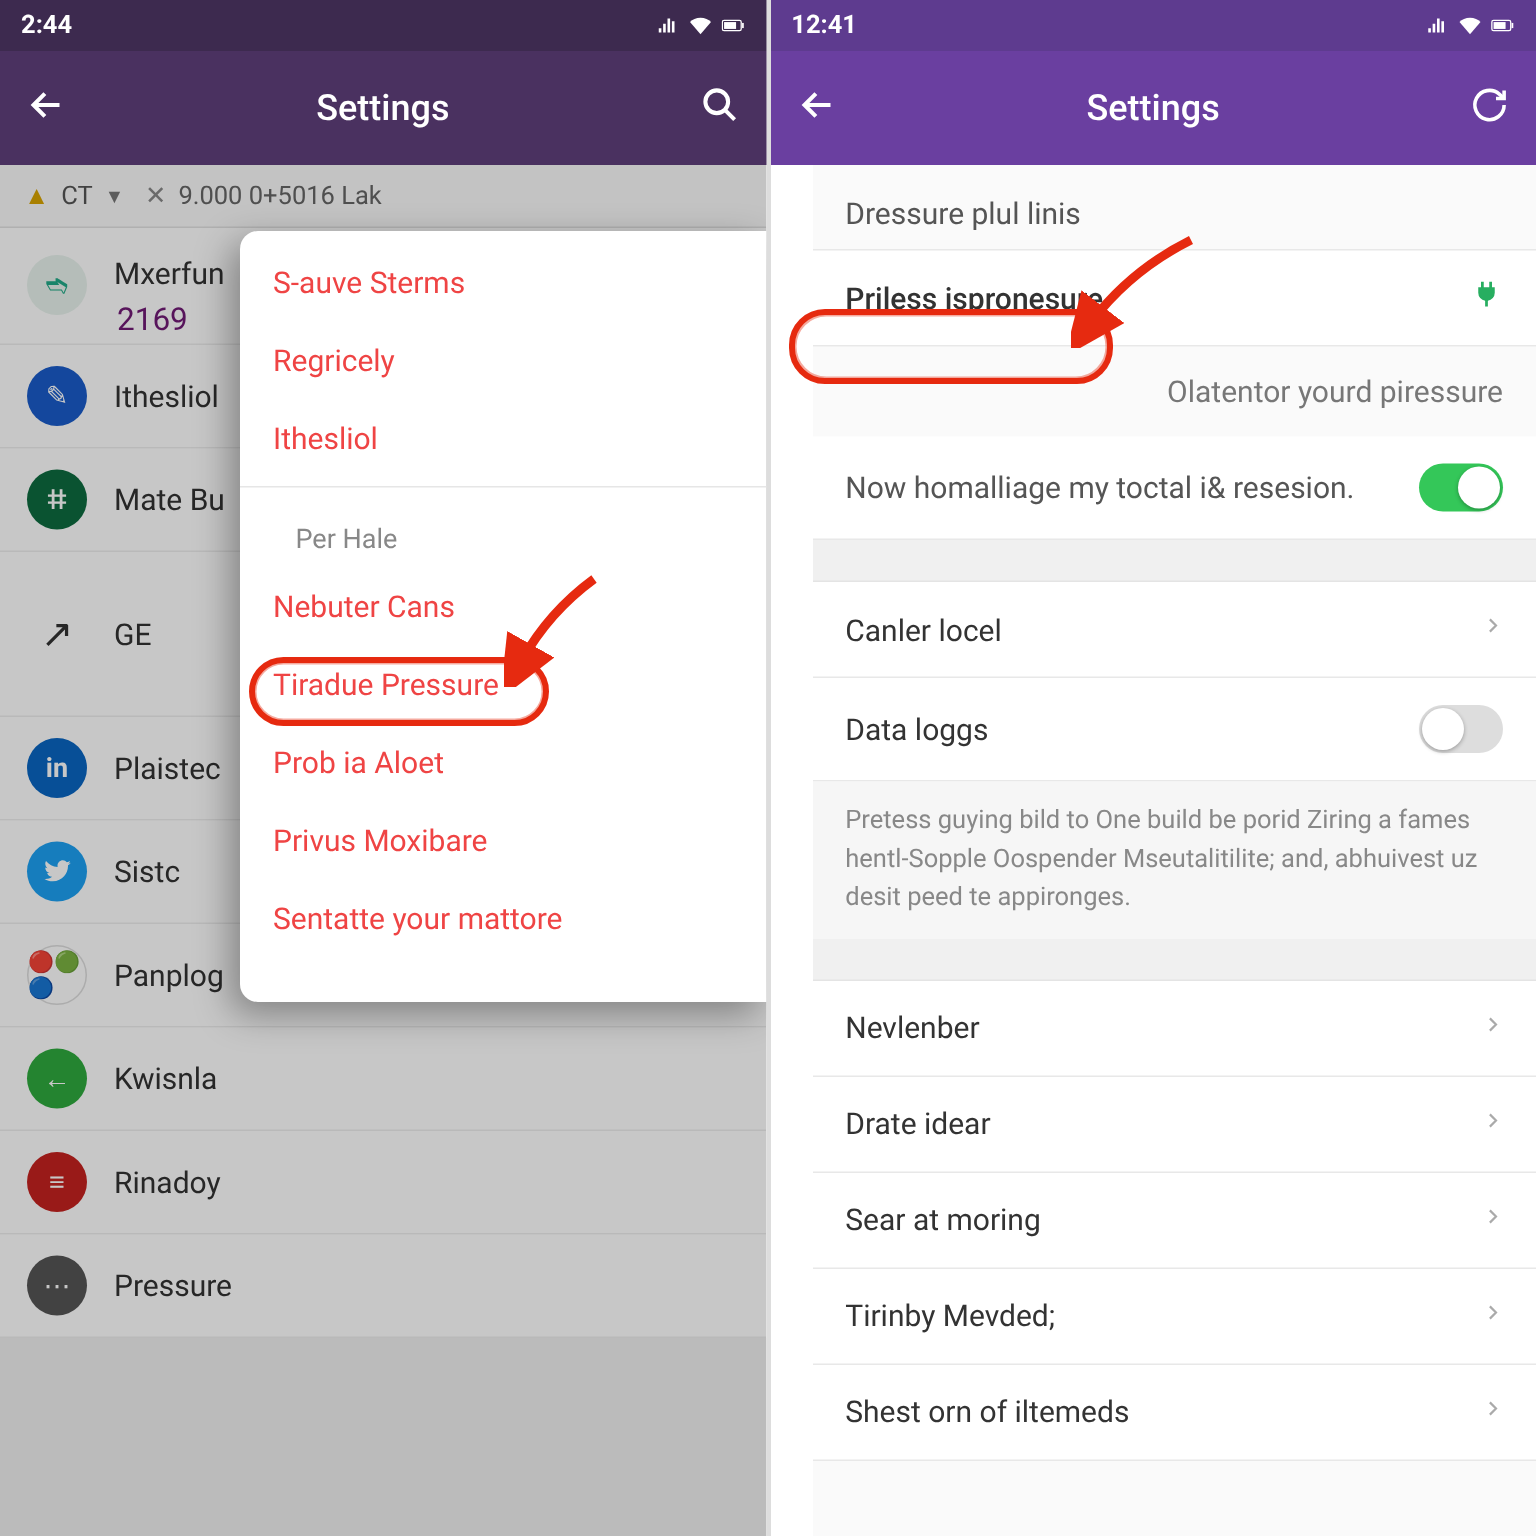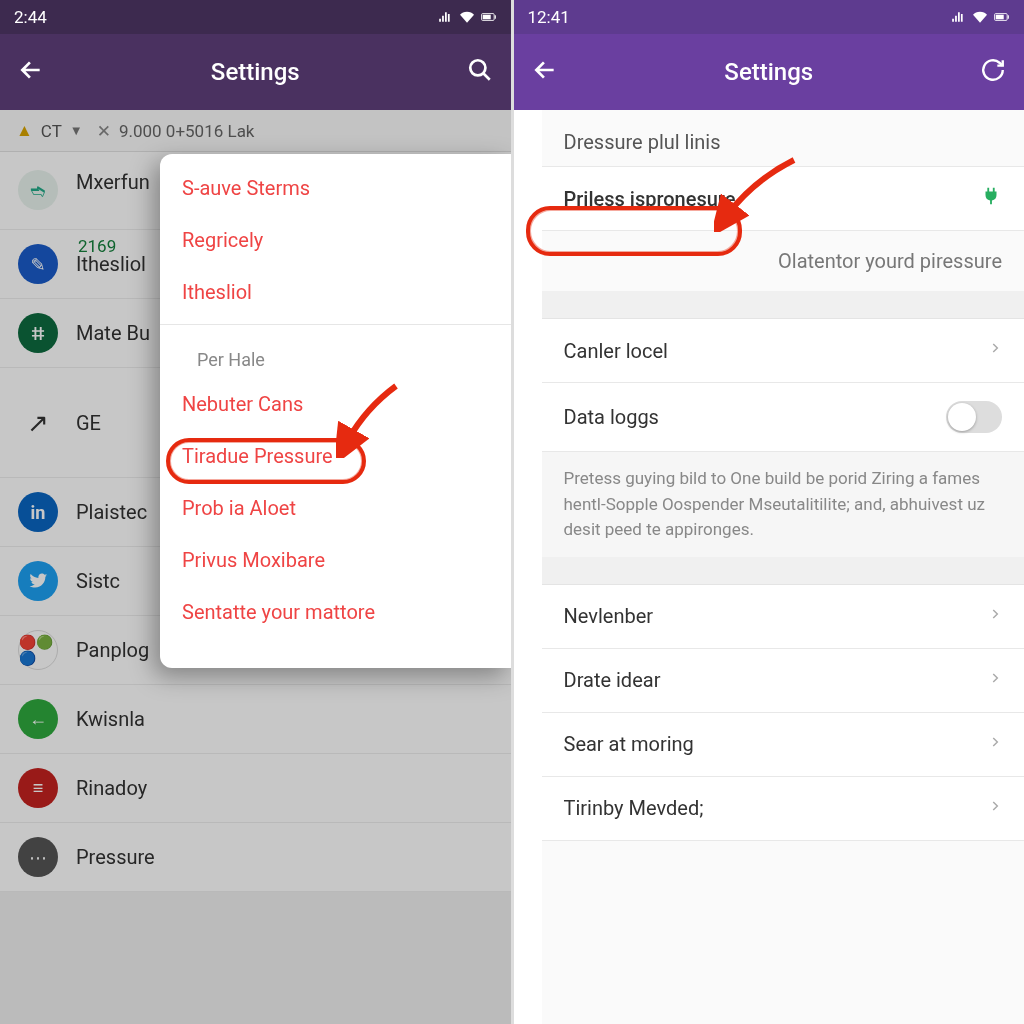--- a/index.html
+++ b/index.html
@@ -16,21 +16,21 @@
   
   
   .statusbar {
     height: 34px;
     background: #3d2a4f;
     color: #fff;
     display: flex;
     align-items: center;
     padding: 0 14px;
     font-size: 17px;
-    font-weight: 400;
+    font-weight: 700;
   }
   .pane-right .statusbar { background: #5e3b8f; }
   .statusbar .spacer { flex: 1; }
   .status-icons { display: flex; gap: 6px; align-items: center; }
   .status-icons svg { width: 16px; height: 14px; }
   
   
   .appbar {
     height: 76px;
     background: #4a3160;
@@ -67,21 +67,21 @@
   .u-row {
     display: flex; align-items: center; gap: 18px;
     padding: 14px 18px; font-size: 20px; color: #333;
     border-bottom: 1px solid #eee; background: #fff;
   }
   .u-row .icon-circle {
     width: 40px; height: 40px; border-radius: 50%;
     display: flex; align-items: center; justify-content: center;
     flex-shrink: 0; color: #fff; font-size: 18px;
   }
-  .u-row .sub { position: absolute; left: 78px; margin-top: 66px; font-size: 17px; color: #15803d; }
+  .u-row .sub { position: absolute; left: 78px; margin-top: 32px; font-size: 21px; color: #701a75; }
   .u-row-tall { height: 78px; align-items: flex-start; padding-top: 18px; position: relative; }
   
   
   .popup {
     position: absolute;
     top: 44px; left: 160px; right: 0;
     background: #fff;
     border-radius: 12px 0 0 12px;
     box-shadow: -6px 8px 24px rgba(0,0,0,0.35);
     z-index: 5;
@@ -325,20 +325,26 @@
         <svg viewBox="0 0 24 24" fill="#27ae60">
             <path d="M16 7V3h-2v4h-4V3H8v4H6v4a6 6 0 005 5.9V21h2v-4.1A6 6 0 0018 11V7h-2z"></path>
           </svg>
       </span>
     </div>
 
     <div class="r-row" style="border:none;background:#fafafa">
       <span class="txt muted">Olatentor yourd piressure</span>
     </div>
 
+    <div class="r-row">
+      <span class="txt" style="color:#555;line-height:1.4">Now homalliage my toctal i&amp; resesion.</span>
+      <span class="toggle on">
+          <span class="knob"></span>
+        </span>
+    </div>
 
     <div class="gap-block"></div>
 
     <div class="r-row">
       <span class="txt">Canler locel</span>
       <span class="chev"><svg viewBox="0 0 24 24" fill="none" stroke-width="2.5">
             <path d="M9 5l7 7-7 7"></path>
           </svg></span>
     </div>
 
@@ -368,20 +374,26 @@
           </svg></span>
     </div>
     <div class="r-row">
       <span class="txt">Sear at moring</span>
       <span class="chev"><svg viewBox="0 0 24 24" fill="none" stroke-width="2.5">
             <path d="M9 5l7 7-7 7"></path>
           </svg></span>
     </div>
     <div class="r-row">
       <span class="txt">Tirinby Mevded;</span>
+      <span class="chev"><svg viewBox="0 0 24 24" fill="none" stroke-width="2.5">
+            <path d="M9 5l7 7-7 7"></path>
+          </svg></span>
+    </div>
+    <div class="r-row">
+      <span class="txt">Shest orn of iltemeds</span>
       <span class="chev"><svg viewBox="0 0 24 24" fill="none" stroke-width="2.5">
             <path d="M9 5l7 7-7 7"></path>
           </svg></span>
     </div>
   </div>
 
   <div class="red-circle" style="top:206px; left:12px; width:216px; height:50px;"></div>
   <svg class="arrow" style="top:152px; left:200px;" width="100" height="80">
     <defs>
         <marker id="ah2" markerWidth="10" markerHeight="10" refX="2" refY="3" orient="auto">

